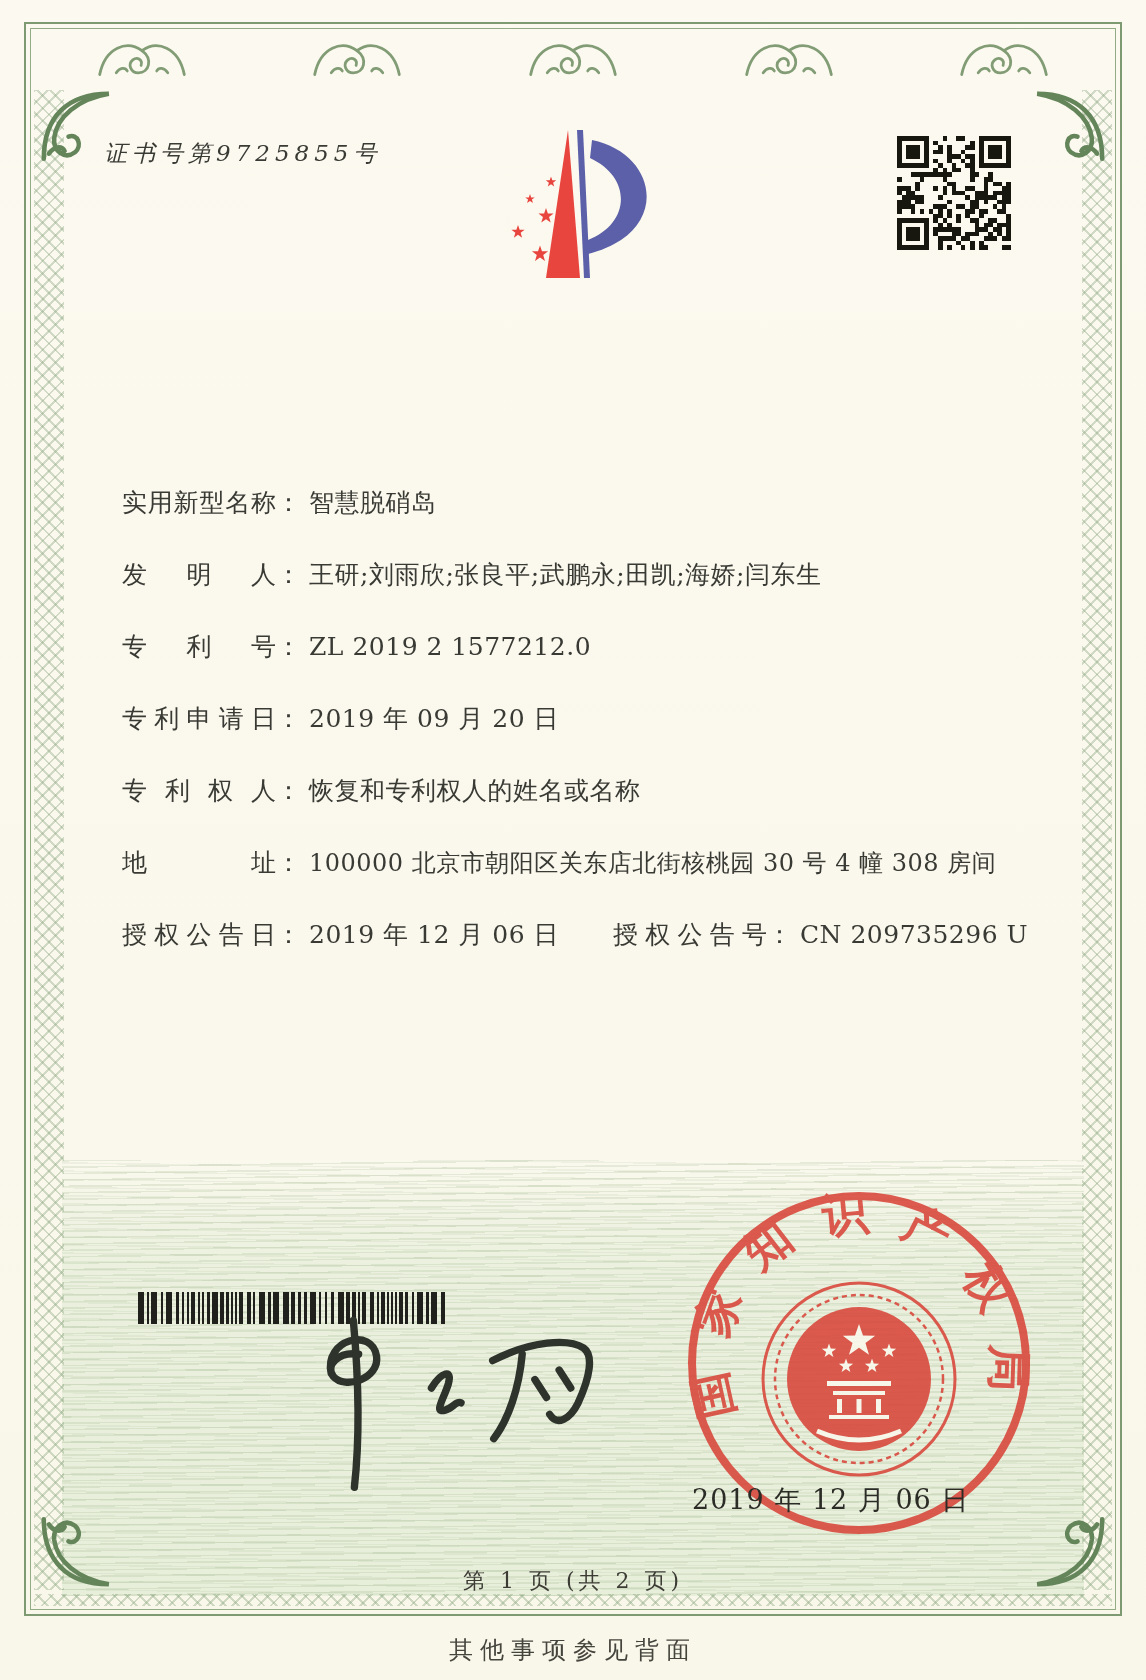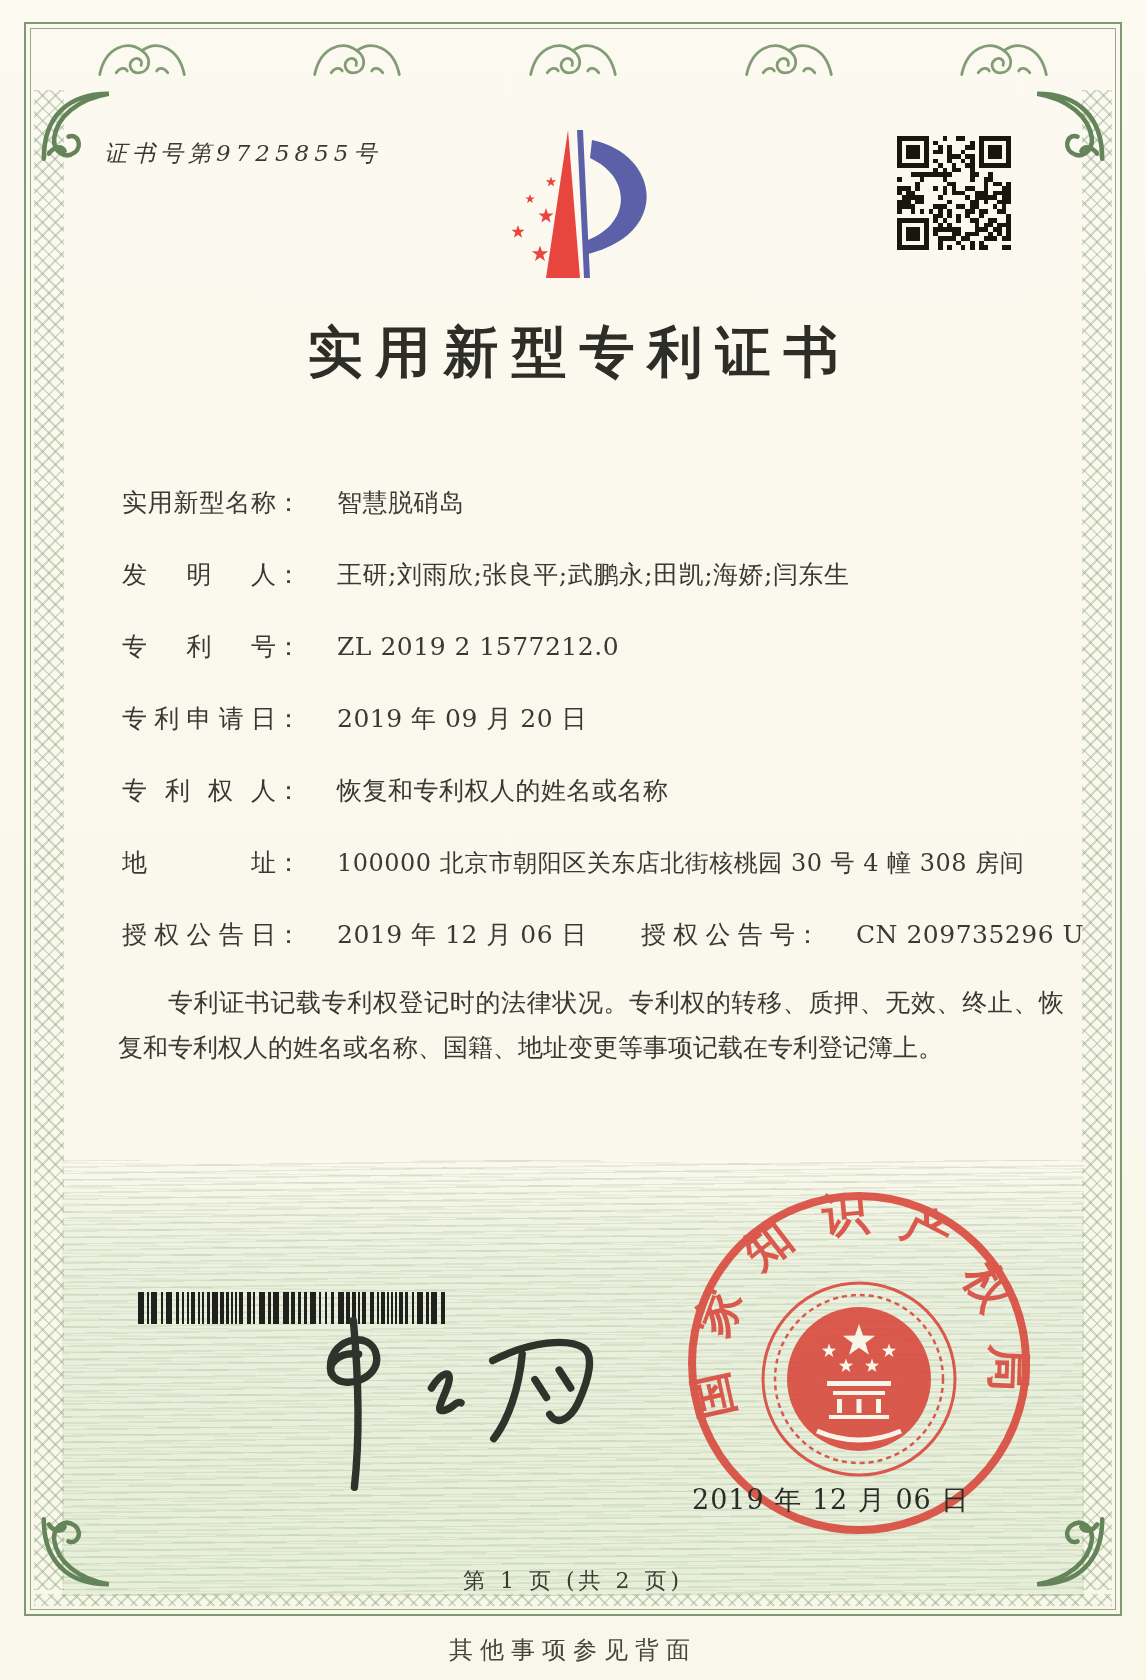--- a/index.html
+++ b/index.html
@@ -44,21 +44,21 @@
   .qr{position:absolute;left:897px;top:136px;width:114px;height:114px;z-index:2;}
   .title{
     position:absolute;left:0;right:0;top:316px;text-align:center;z-index:2;
     font-size:55px;font-weight:bold;letter-spacing:13px;text-indent:13px;color:#2e2e29;
   }
   
   .fields{position:absolute;left:122px;right:76px;top:486px;z-index:2;font-size:25px;}
   .frow{display:flex;align-items:baseline;margin-bottom:39px;white-space:nowrap;}
   .flabel{display:inline-block;width:154px;text-align:justify;text-align-last:justify;flex:none;}
   .fcolon{flex:none;margin-right:8px;}
-  .fvalue{letter-spacing:.5px;margin-left:28px;}
+  .fvalue{letter-spacing:.5px;}
   .fvalue.addr{font-size:24px;}
   .grant2{margin-left:54px;display:flex;align-items:baseline;}
   
   .bodytext{position:absolute;left:118px;right:82px;top:980px;z-index:2;font-size:25px;line-height:45px;text-align:justify;}
   .bodytext p{margin:0;text-indent:2em;}
   
   .barcode{position:absolute;left:138px;top:1292px;width:312px;height:32px;display:flex;z-index:3;}
   .barcode span{background:#20201d;height:100%;flex:none;}
   .barcode i{height:100%;flex:none;}
   .officer{position:absolute;left:138px;top:1382px;z-index:3;font-size:29px;font-family:"DejaVu Sans","Liberation Sans",sans-serif;color:#2f332c;}
@@ -439,21 +439,20 @@
       <rect x="6" y="23" width="1" height="1" fill="#17170f"></rect>
       <rect x="0" y="24" width="1" height="1" fill="#17170f"></rect>
       <rect x="1" y="24" width="1" height="1" fill="#17170f"></rect>
       <rect x="2" y="24" width="1" height="1" fill="#17170f"></rect>
       <rect x="3" y="24" width="1" height="1" fill="#17170f"></rect>
       <rect x="4" y="24" width="1" height="1" fill="#17170f"></rect>
       <rect x="5" y="24" width="1" height="1" fill="#17170f"></rect>
       <rect x="6" y="24" width="1" height="1" fill="#17170f"></rect>
     </svg>
 
-  <div class="title">实用新型专利证书</div>
 
   <div class="fields">
     <div class="frow">
       <span class="flabel">实用新型名称</span>
         <span class="fcolon">：</span>
       <span class="fvalue">智慧脱硝岛</span>
     </div>
     <div class="frow">
       <span class="flabel">发明人</span>
         <span class="fcolon">：</span>
@@ -485,21 +484,20 @@
       <span class="fvalue">2019 年 12 月 06 日</span>
       <span class="grant2">
         <span class="flabel">授权公告号</span>
           <span class="fcolon">：</span>
         <span class="fvalue">CN 209735296 U</span>
       </span>
     </div>
   </div>
 
   <div class="bodytext">
-    <p>专利证书记载专利权登记时的法律状况。专利权的转移、质押、无效、终止、恢复和专利权人的姓名或名称、国籍、地址变更等事项记载在专利登记簿上。</p>
   </div>
 
   <div class="barcode">
       <span style="width:6px"></span>
       <i style="width:3px"></i>
       <span style="width:2px"></span>
       <i style="width:2px"></i>
       <span style="width:6px"></span>
       <i style="width:4px"></i>
       <span style="width:2px"></span>

